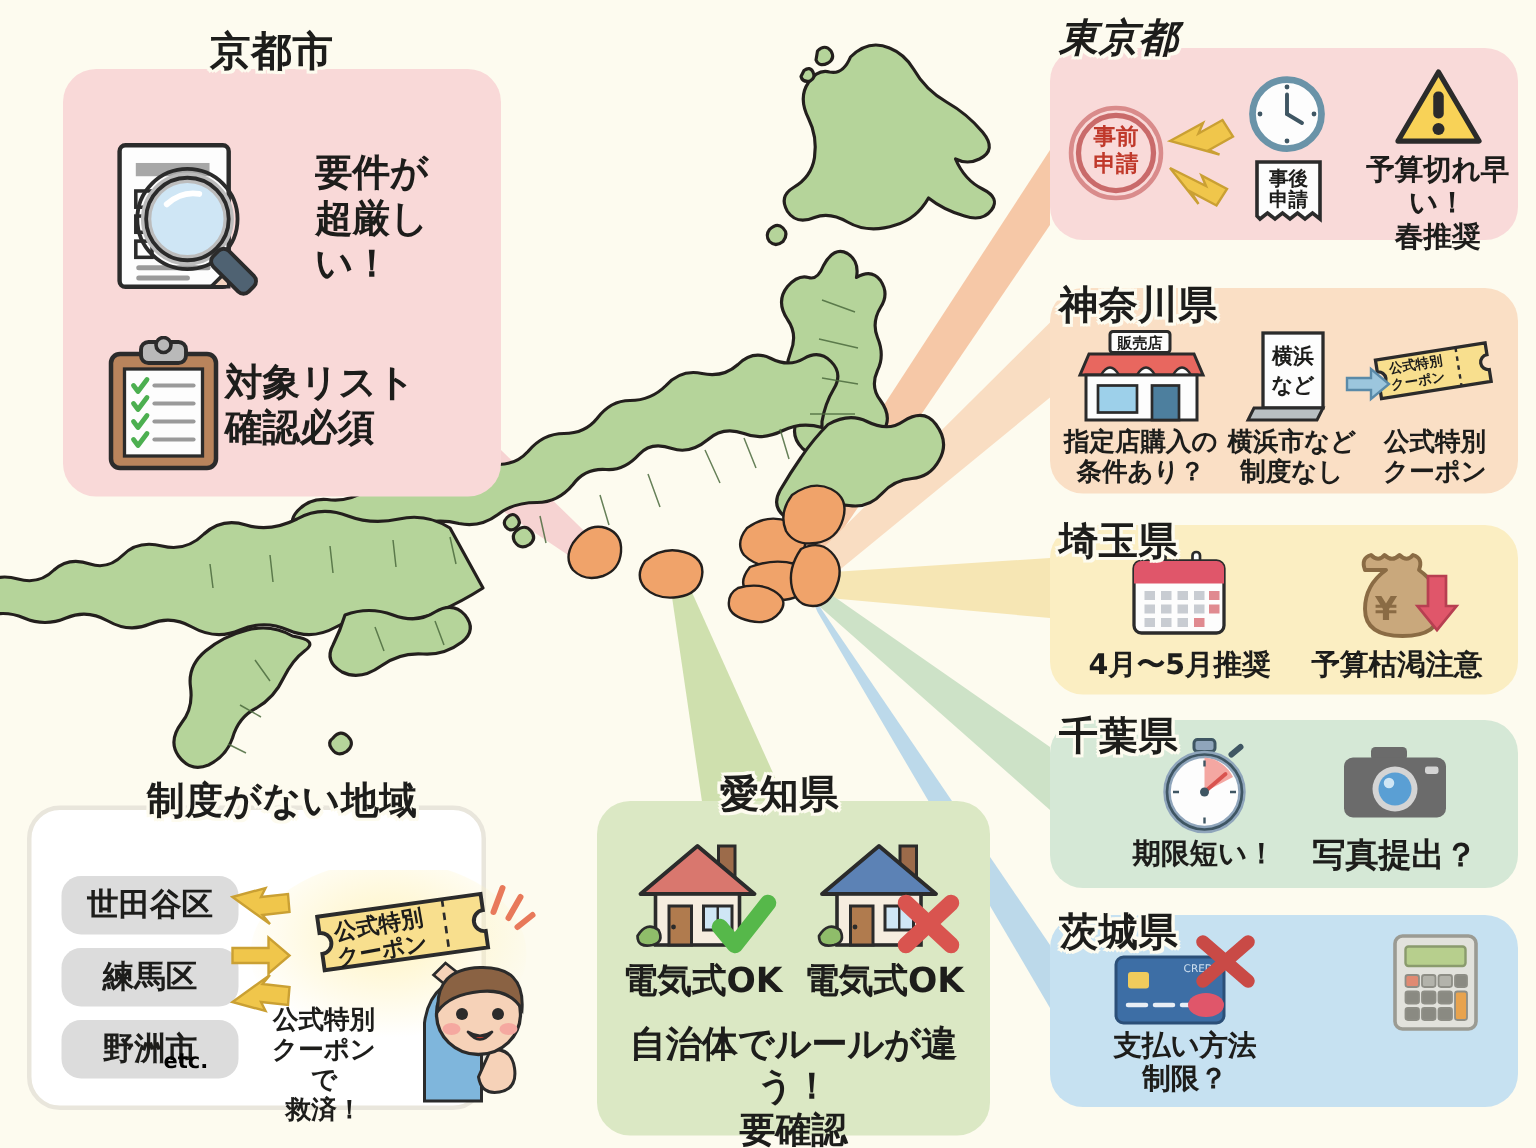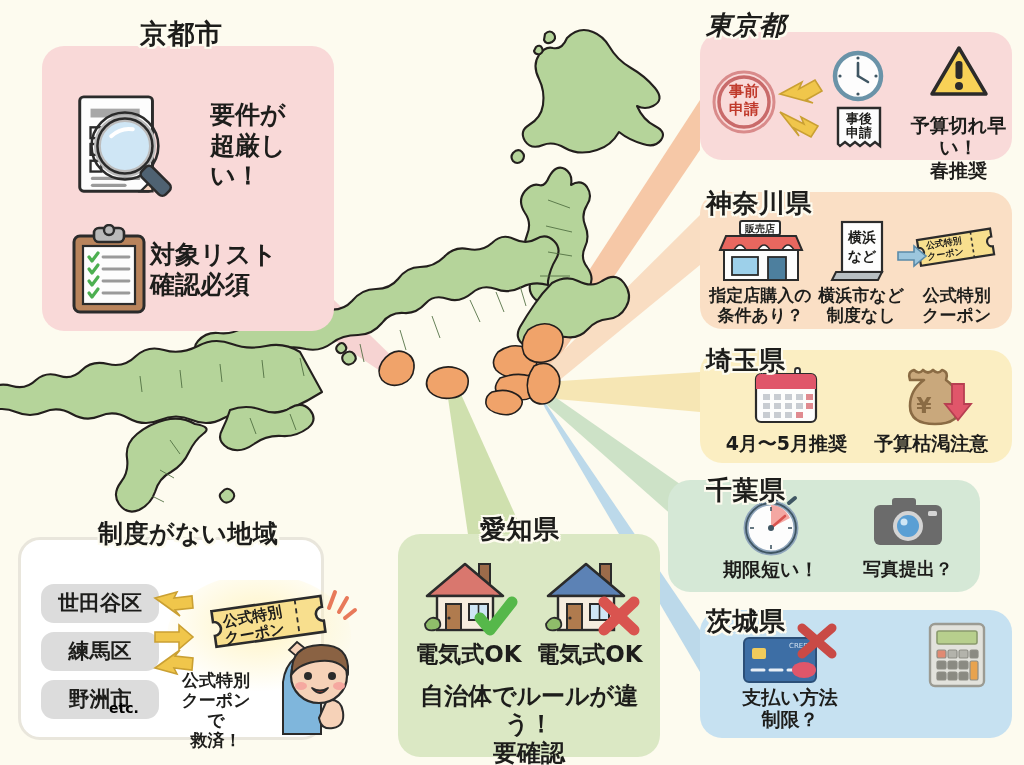--- a/index.html
+++ b/index.html
@@ -43,21 +43,21 @@
 
   
   #kanagawa{left:700px;top:192px;width:312px;height:137px;background:#fadfc5;}
   #kanagawa-title{left:706px;top:186px;font-size:26px;}
 
   
   #saitama{left:700px;top:350px;width:312px;height:113px;background:#fbeec2;}
   #saitama-title{left:706px;top:343px;font-size:26px;}
 
   
-  #chiba{left:668px;top:480px;width:312px;height:112px;background:#d5e8d6;}
+  #chiba{left:700px;top:480px;width:312px;height:112px;background:#d5e8d6;}
   #chiba-title{left:706px;top:473px;font-size:26px;}
 
   
   #ibaraki{left:700px;top:610px;width:312px;height:128px;background:#c6e1f1;}
   #ibaraki-title{left:706px;top:604px;font-size:26px;}
 
   
   #aichi{left:398px;top:534px;width:262px;height:223px;background:#dbe8c4;}
   #aichi-title{left:480px;top:512px;font-size:26px;}
 
@@ -233,21 +233,21 @@
             <circle cx="150" cy="44" r="1.6"></circle>
             <circle cx="132" cy="26" r="1.6"></circle>
           </g>
       </g>
       <g>
         <path d="M130,58 h42 v38 l-5,-4 l-5,4 l-5,-4 l-5,4 l-5,-4 l-5,4 l-5,-4 l-5,4 l-2,-2z" fill="#fdfdfd" stroke="#2b2b2b" stroke-width="2.4"></path>
         <text x="151" y="73" font-size="13" font-weight="bold" fill="#1d1d1b" text-anchor="middle" font-family="'DejaVu Sans',sans-serif">事後</text>
         <text x="151" y="87" font-size="13" font-weight="bold" fill="#1d1d1b" text-anchor="middle" font-family="'DejaVu Sans',sans-serif">申請</text>
       </g>
     </svg>
-    <div style="position:absolute;left:205px;top:12px;display:flex;flex-direction:column;align-items:center;gap:12px;">
+    <div style="position:absolute;left:205px;top:12px;display:flex;flex-direction:column;align-items:center;">
       <svg width="62" height="54" viewBox="0 0 62 54">
         <path d="M31,4 L58,50 H4 Z" fill="#f8d257" stroke="#2b2b2b" stroke-width="3.5" stroke-linejoin="round"></path>
         <rect x="27.5" y="17" width="7" height="18" rx="3.2" fill="#2b2b2b"></rect>
         <circle cx="31" cy="42" r="4" fill="#2b2b2b"></circle>
       </svg>
       <div class="cap" style="font-size:19px;margin-top:4px;">予算切れ早い！
 春推奨</div>
     </div>
   </div>
   <div class="panel-title" id="tokyo-title">東京都</div>
@@ -363,21 +363,21 @@
       </div>
       <div class="cell">
         <svg width="76" height="64" viewBox="0 0 76 64">
           <rect x="22" y="6" width="24" height="9" rx="3" fill="#6b6b6b"></rect>
           <rect x="4" y="13" width="68" height="40" rx="6" fill="#6b6b6b"></rect>
           <circle cx="38" cy="34" r="15" fill="#d4d4d4"></circle>
           <circle cx="38" cy="34" r="11" fill="#5a9fd4"></circle>
           <circle cx="34" cy="30" r="3.5" fill="#cfe6f5"></circle>
           <rect x="58" y="19" width="9" height="5" rx="1.6" fill="#d4d4d4"></rect>
         </svg>
-        <div class="cap" style="font-size:18px;margin-top:2px;">写真提出？</div>
+        <div class="cap" style="font-size:22px;margin-top:2px;">写真提出？</div>
       </div>
     </div>
   </div>
   <div class="panel-title" id="chiba-title">千葉県</div>
 
   <div class="panel" id="ibaraki">
     <div style="position:absolute;left:40px;top:12px;width:250px;display:flex;justify-content:space-between;">
       <div class="cell">
         <svg width="100" height="62" viewBox="0 0 100 62">
           <rect x="4" y="16" width="72" height="44" rx="5" fill="#3d6ea5" stroke="#2b4f78" stroke-width="2"></rect>

